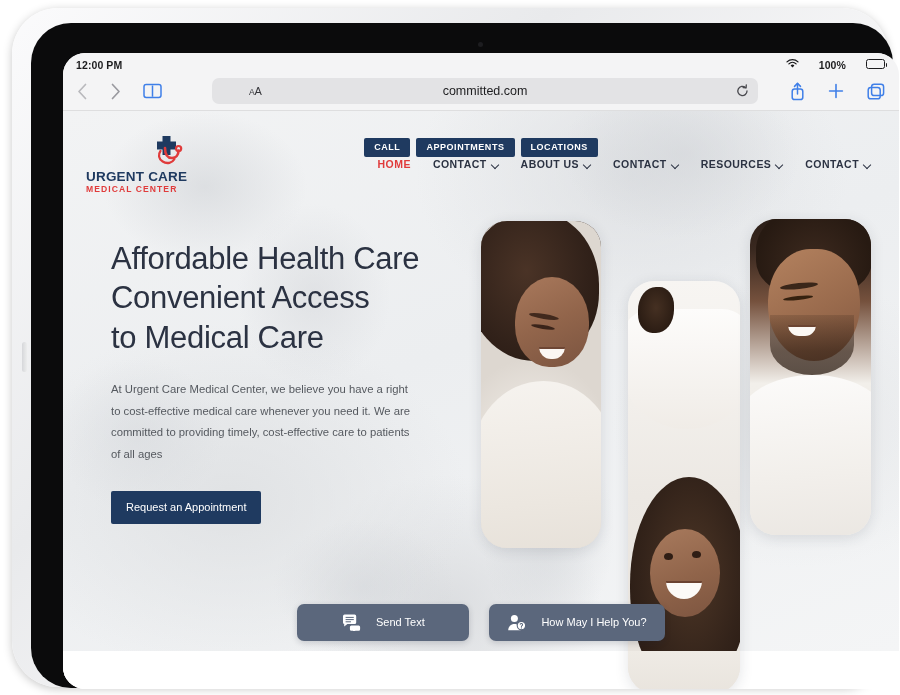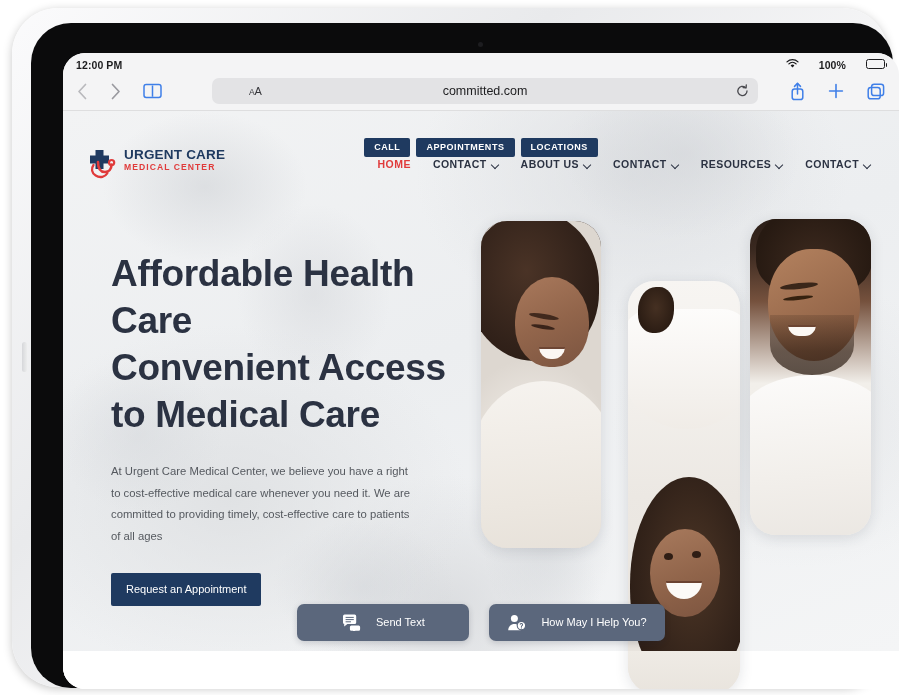--- a/index.html
+++ b/index.html
@@ -155,21 +155,21 @@
   }
 
   
   .site-header {
     position: absolute; top: 26px; left: 0; right: 0;
     height: 54px;
     display: flex; align-items: center;
     padding: 0 28px 0 23px;
     z-index: 6;
   }
-  .logo { display: flex; align-items: flex-start; gap: 4px; }
+  .logo { display: flex; align-items: flex-end; gap: 4px; flex-direction: column; }
   .logo-mark { position: relative; width: 34px; height: 32px; flex: 0 0 auto; }
   .logo-words { display: flex; flex-direction: column; gap: 1px; }
   .logo-l1 {
     font-size: 13.5px; font-weight: bold; color: #1f3a60;
     letter-spacing: .2px; line-height: 1;
   }
   .logo-l2 {
     font-size: 8.6px; font-weight: bold; color: #e03b3b;
     letter-spacing: 1.05px; line-height: 1;
   }
@@ -185,26 +185,25 @@
   .caret::after {
     content: ""; position: absolute; left: 0; top: 0;
     width: 5px; height: 5px;
     border-right: 1.4px solid #2b3242; border-bottom: 1.4px solid #2b3242;
     transform: rotate(45deg);
   }
 
   
   .hero-copy { position: absolute; left: 48px; top: 128px; width: 360px; z-index: 5; }
   .headline {
-    font-size: 37px;
+    font-size: 31px;
     line-height: 1.27;
-    font-weight: bold;
+    font-weight: normal;
     color: #2b3242;
     letter-spacing: -.3px;
-    margin-top: 12px;
   }
   .subcopy {
     margin-top: 22px;
     font-size: 11.3px;
     line-height: 1.92;
     color: #55595f;
     width: 300px;
   }
   .cta {
     display: inline-block;

